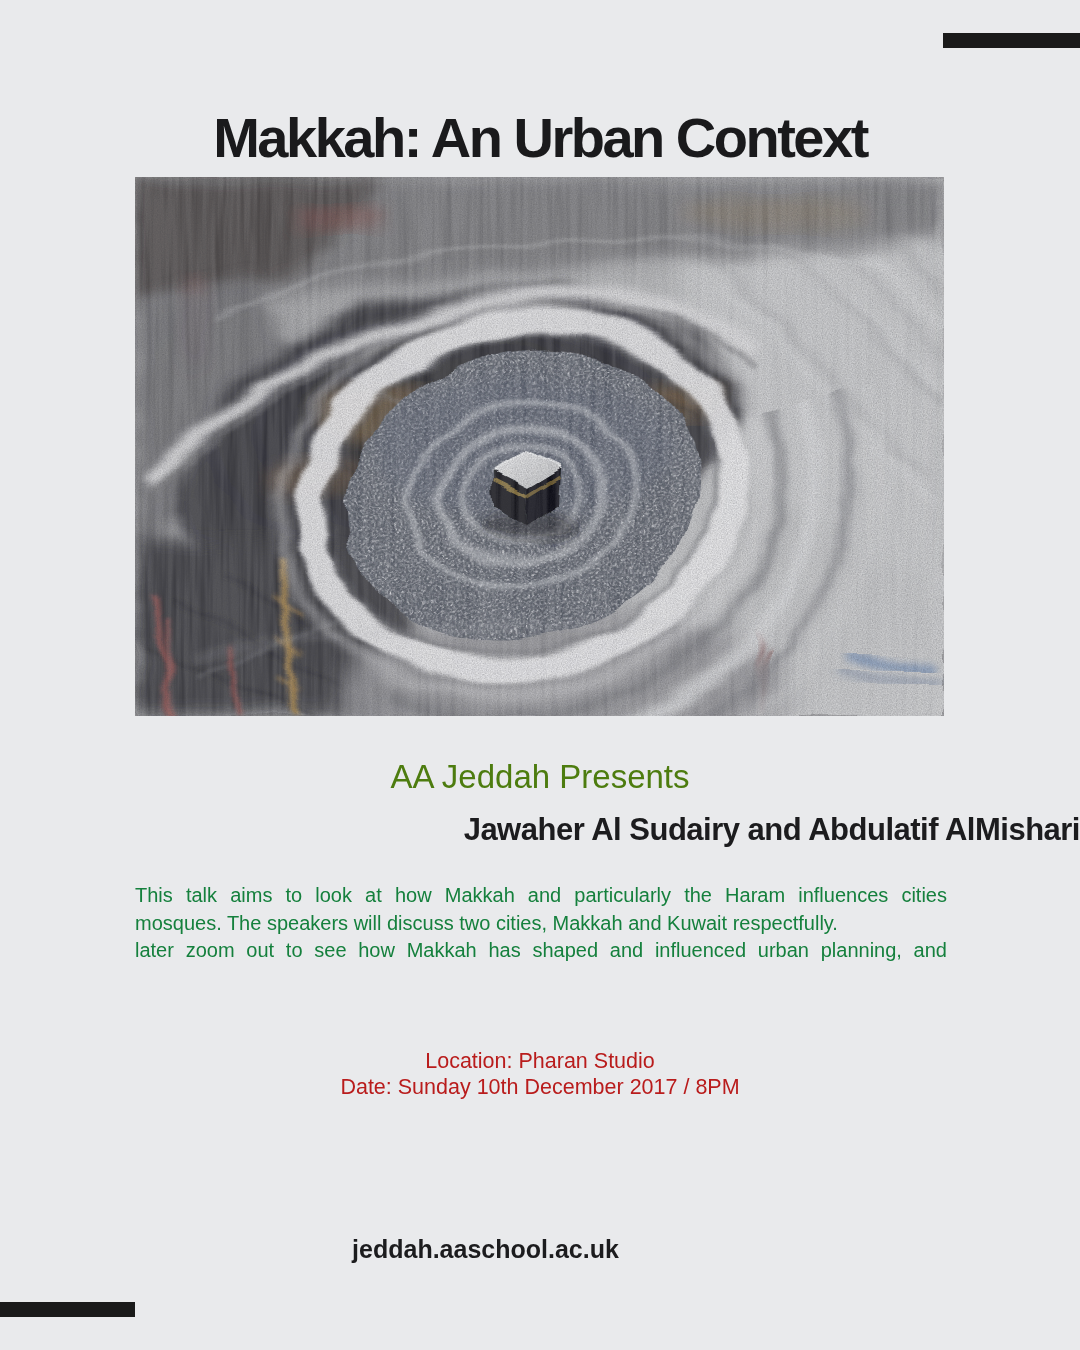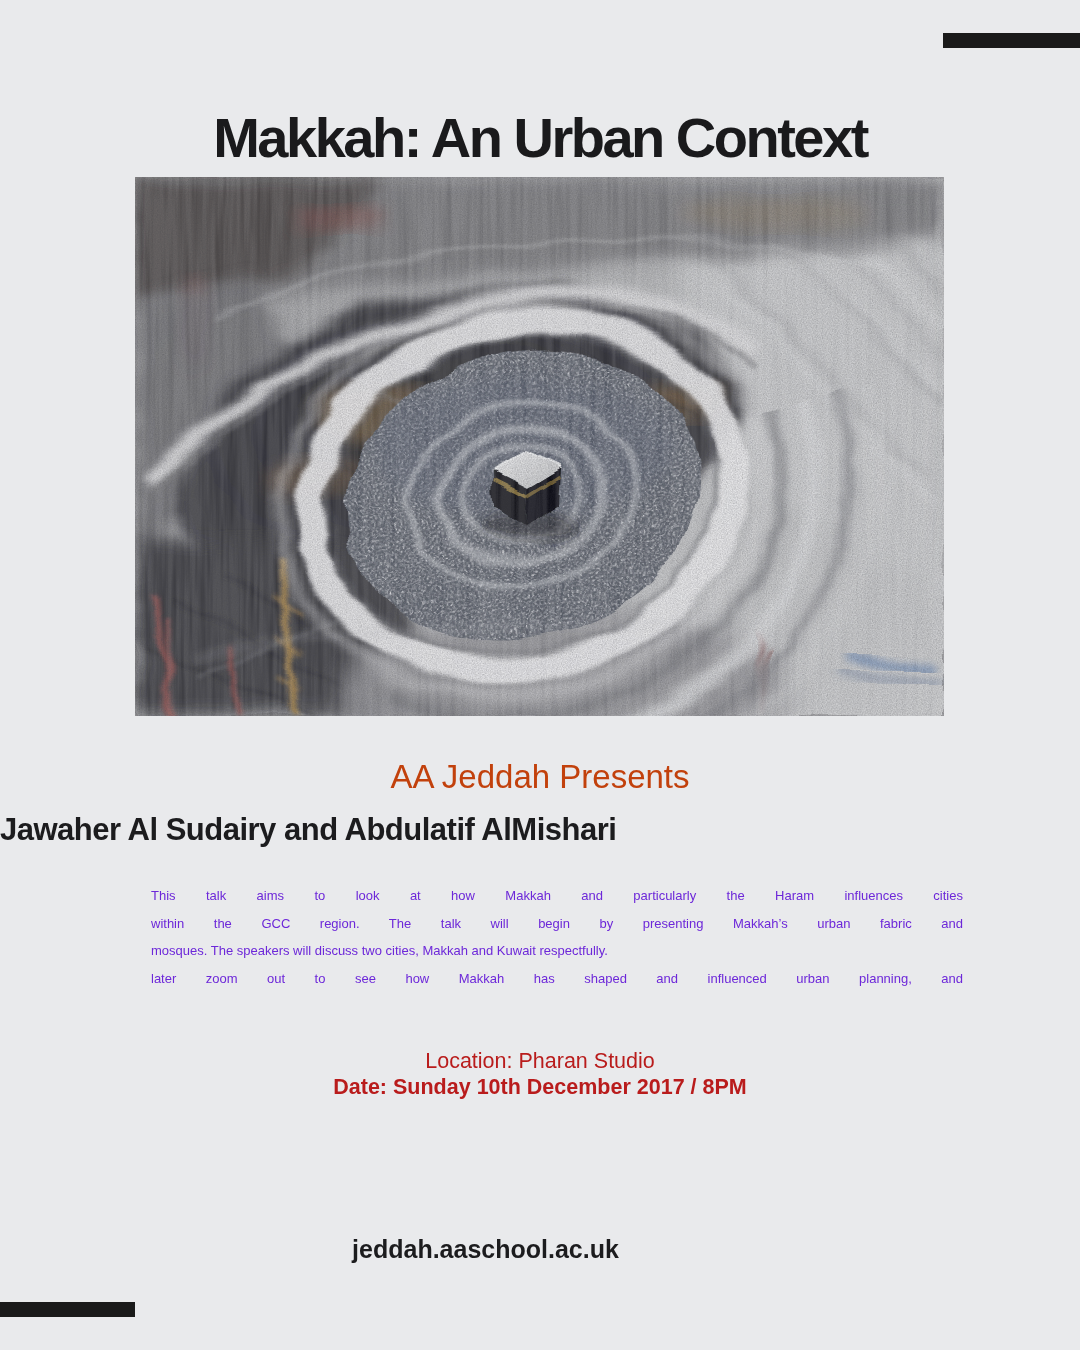--- a/index.html
+++ b/index.html
@@ -23,39 +23,39 @@
   }
 
   .artwork{
     position:absolute;left:135px;top:177px;width:809px;height:539px;
     overflow:hidden;margin:0;padding:0;background:#9a9a9d;
   }
   .artwork svg{display:block;width:100%;height:100%;}
 
   .presents{
     position:absolute;top:760px;left:0;width:1080px;
-    text-align:center;font-size:33px;font-weight:400;line-height:34px;color:#c2410c;
+    text-align:center;font-size:33px;font-weight:400;line-height:34px;color:#4d7c0f;
   }
   .speakers{
     position:absolute;top:812px;left:0;width:1080px;
-    text-align:left;font-size:31px;font-weight:700;letter-spacing:-0.5px;line-height:36px;
+    text-align:right;font-size:31px;font-weight:700;letter-spacing:-0.5px;line-height:36px;
   }
 
   .description{
     position:absolute;top:882px;left:135px;width:812px;
-    font-size:13px;line-height:27.5px;color:#6d28d9;margin-left:16px;
+    font-size:20px;line-height:27.5px;color:#15803d;
   }
   .description .dline{white-space:nowrap;}
   .description .jl{text-align:justify;text-align-last:justify;}
 
   .details{
     position:absolute;top:1048px;left:0;width:1080px;
     text-align:center;font-size:21.5px;line-height:26px;color:#b91c1c;
   }
-  .details .bold{font-weight:700;text-align:center;}
+  .details .bold{font-weight:400;text-align:center;}
 
   .website{
     position:absolute;top:1234px;left:0;width:971px;
     text-align:center;font-size:25px;font-weight:700;line-height:30px;
   }
 </style>
 </head>
 <body>
 
 <div class="poster">
@@ -239,21 +239,20 @@
         <rect width="809" height="539" fill="#808080" filter="url(#fGrain)" opacity="0.35"></rect>
       </g>
     </svg>
   </figure>
 
   <div class="presents">AA Jeddah Presents</div>
   <div class="speakers">Jawaher Al Sudairy and Abdulatif AlMishari</div>
 
   <div class="description">
     <div class="dline jl">This talk aims to look at how Makkah and particularly the Haram influences cities</div>
-    <div class="dline jl">within the GCC region. The talk will begin by presenting Makkah’s urban fabric and</div>
     <div class="dline">mosques. The speakers will discuss two cities, Makkah and Kuwait respectfully.</div>
     <div class="dline jl">later zoom out to see how Makkah has shaped and influenced urban planning, and</div>
   </div>
 
   <div class="details">
     <div>Location: Pharan Studio</div>
     <div class="bold">Date: Sunday 10th December 2017 / 8PM</div>
   </div>
 
   <div class="website">jeddah.aaschool.ac.uk</div>

